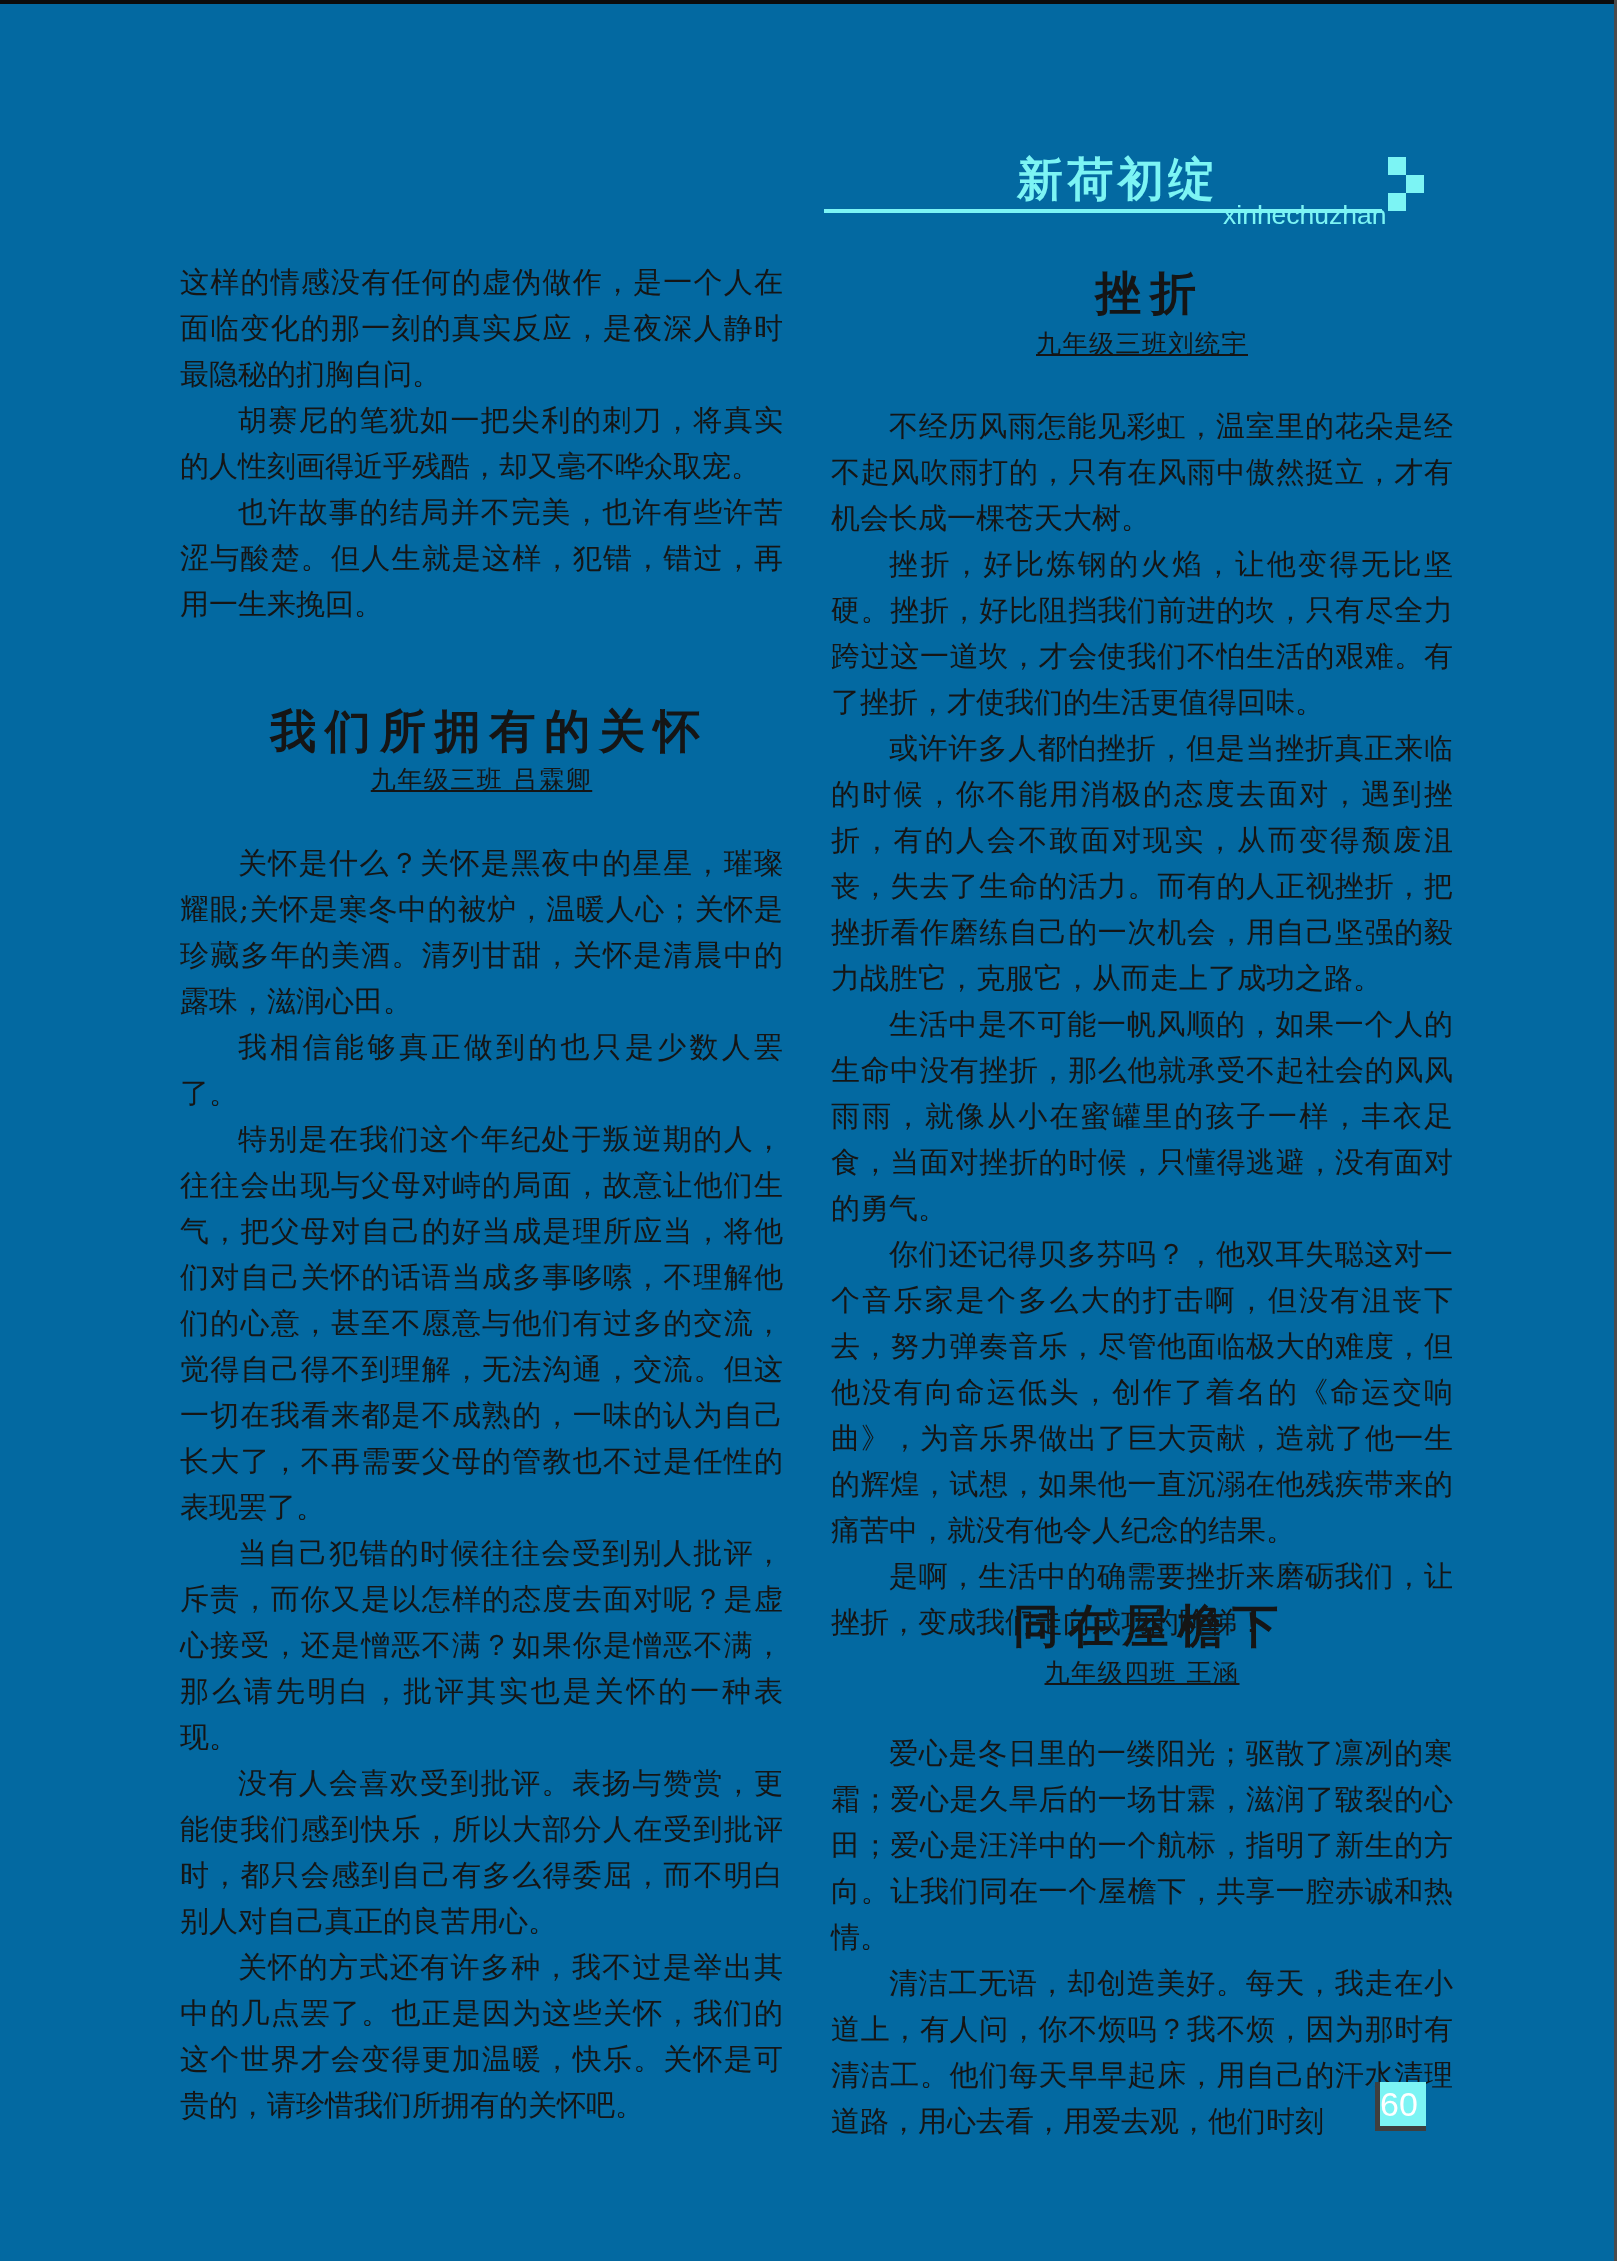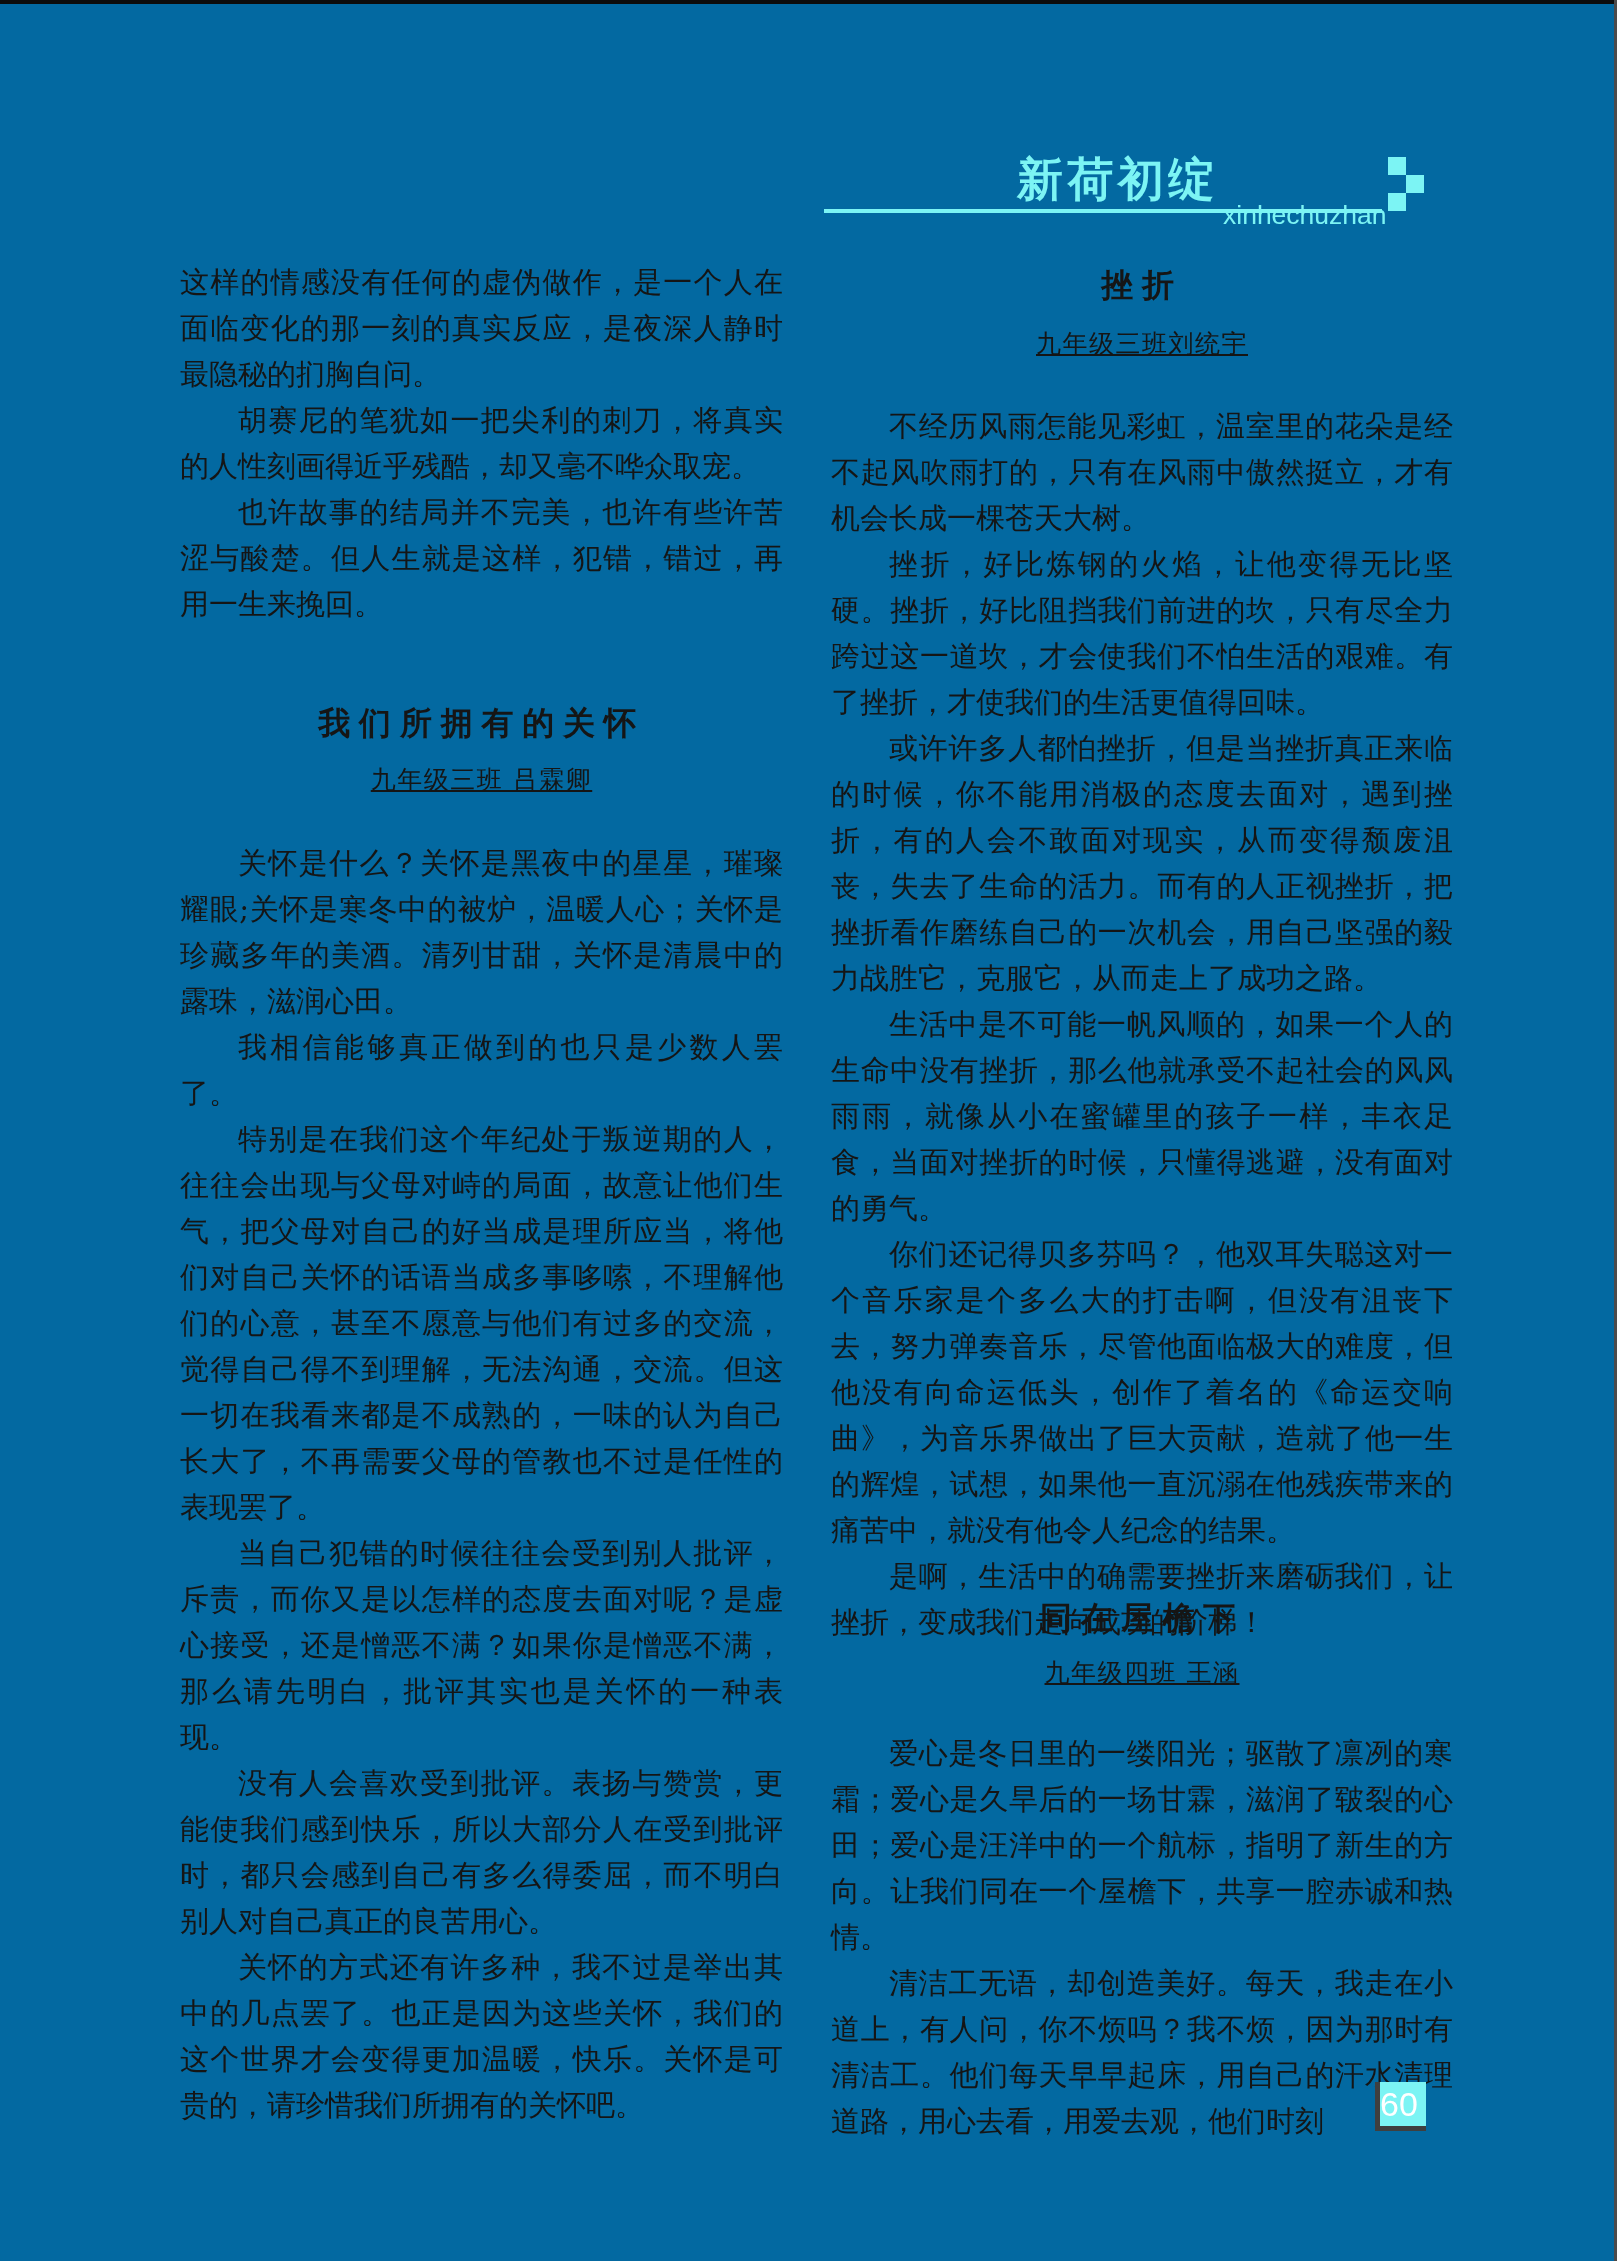--- a/index.html
+++ b/index.html
@@ -41,22 +41,22 @@
   
   .block{position:absolute;}
   .para{
     margin:0;
     font-size:29px;line-height:46px;
     text-align:justify;text-indent:2em;
     color:var(--ink);
   }
   .noindent{text-indent:0;}
   .essay-title{
-    margin:0;
-    font-size:32px;line-height:53px;font-weight:600;
+    margin:8px;
+    font-size:46px;line-height:53px;font-weight:600;
     text-align:center;letter-spacing:8.8px;white-space:nowrap;
     color:var(--ink);
   }
   .essay-author{
     margin:0;
     font-size:25px;line-height:32px;
     text-align:center;letter-spacing:1.5px;
     color:var(--ink);
     text-decoration:underline;
   }

